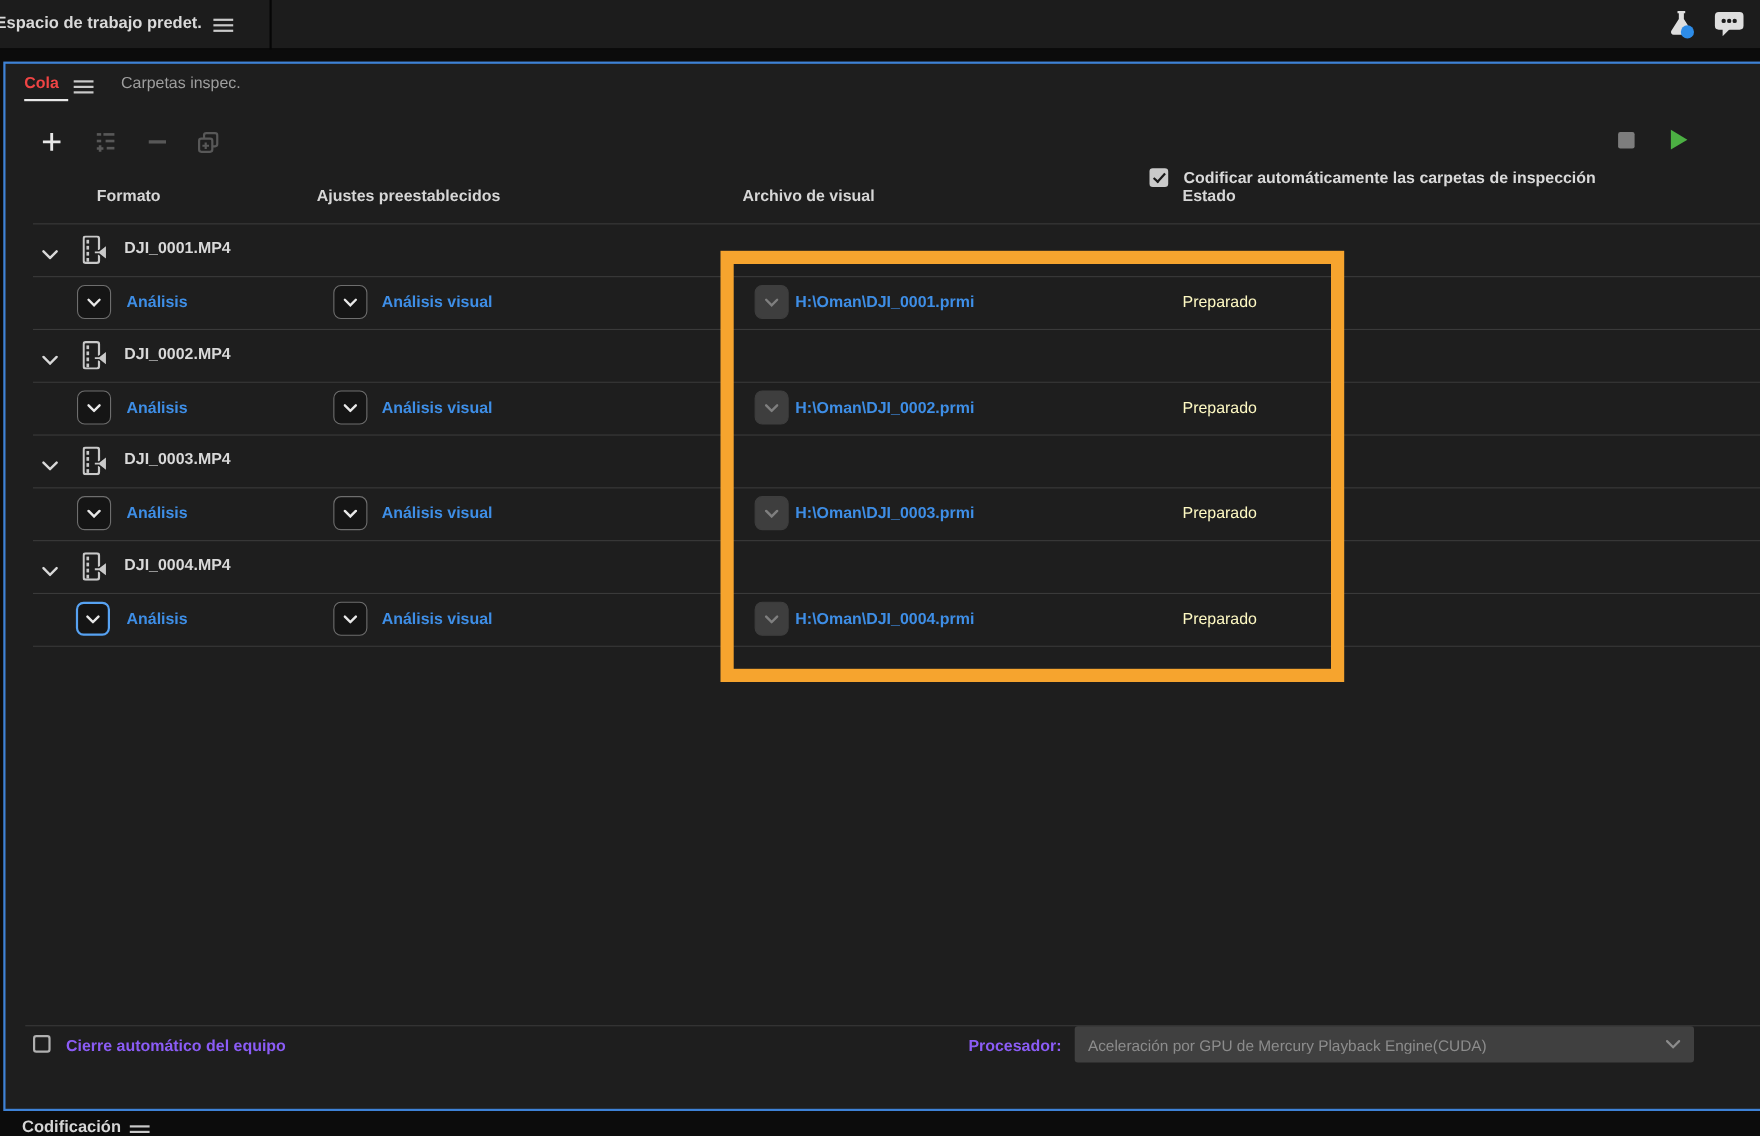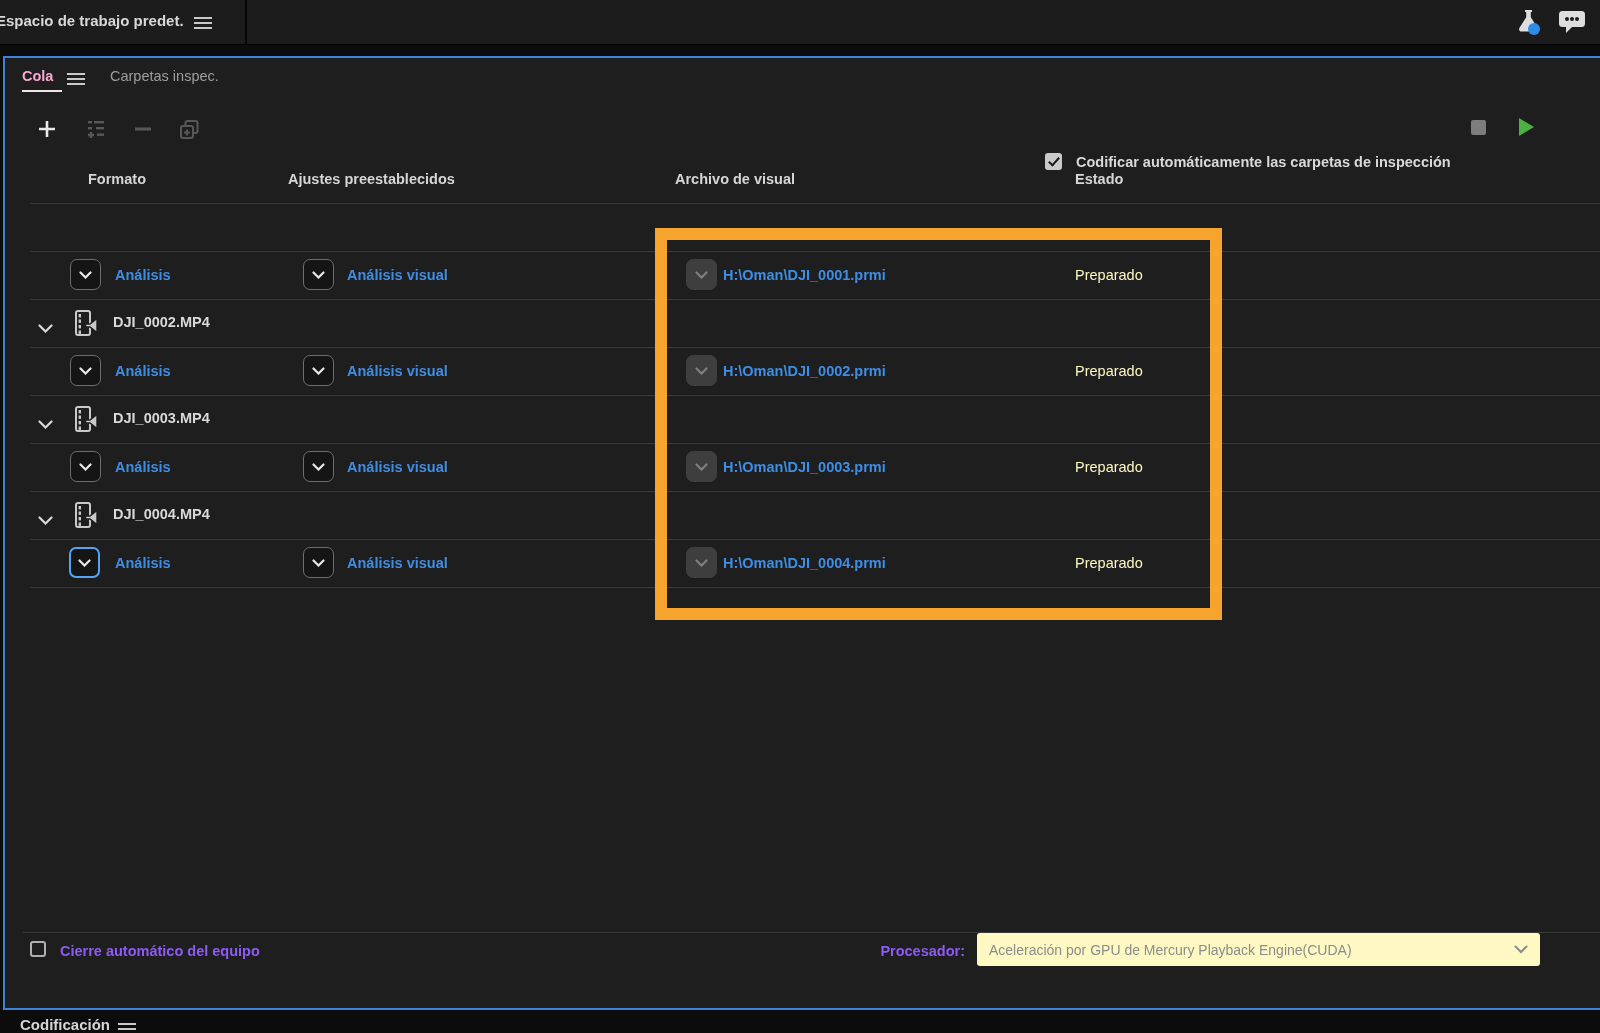--- a/index.html
+++ b/index.html
@@ -13,21 +13,21 @@
   .hamburger { display:inline-block; width:18px; }
   .hamburger i { display:block; height:2px; background:#c9c9c9; margin:3px 0; }
   .ws-menu { position:absolute; left:194px; top:14px; }
   .tb-divider { position:absolute; left:245px; top:0; width:2px; height:45px; background:#060606; }
   .tb-icons { position:absolute; right:14px; top:8px; display:flex; gap:16px; align-items:center; }
 
   
   .panel { position:absolute; left:3px; top:56px; width:1600px; height:954px;
            background:#1e1e1e; border:2px solid #3e82d6; }
   .tab { position:absolute; top:10px; font-size:14.5px; white-space:nowrap; cursor:default; }
-  .tab.active { color:#f9a8d4; font-weight:700; }
+  .tab.active { color:#ef4444; font-weight:700; }
   .tab.inactive { color:#9e9e9e; }
   .tab-underline { position:absolute; left:17px; top:32px; width:40px; height:2px; background:#e8e8e8; }
   .panel-menu { position:absolute; left:62px; top:12px; }
   .panel-menu i, .enc-menu i { margin:3px 0; }
 
   
   .tool { position:absolute; top:59px; width:24px; height:24px; display:flex; align-items:center; justify-content:center; }
   .auto-encode { position:absolute; top:60px; left:1040px; display:flex; align-items:center; gap:14px;margin-top:35px; }
   .auto-encode .lbl { font-size:14.5px; font-weight:700; color:#d9d9d9; white-space:nowrap; }
   .cb { width:17px; height:17px; border-radius:3px; position:relative; }
@@ -53,21 +53,21 @@
   .dd.focused { border:2px solid #57a2f2; }
   .dd.dd-gray { background:#3e3e3e; border:1px solid #3e3e3e; }
   .link { position:absolute; top:16px; font-size:14.5px; font-weight:600; color:#3e8ee6; text-decoration:none; white-space:nowrap; cursor:pointer; }
   .status { position:absolute; top:16px; font-size:14.5px; color:#fef9c3; white-space:nowrap; }
 
   
   .footer-cb { position:absolute; left:25px; top:883px; }
   .footer-lbl { position:absolute; left:55px; top:885px; font-size:14.5px; font-weight:600; color:#8b5cf6; }
   .renderer-lbl { position:absolute; left:820px; top:885px; width:140px; text-align:right;
                   font-size:14.5px; font-weight:700; color:#8b5cf6; }
-  .renderer-dd { position:absolute; left:972px; top:875px; width:563px; height:33px; background:#fef9c3;
+  .renderer-dd { position:absolute; left:972px; top:875px; width:563px; height:33px; background:#404040;
                  border-radius:3px; display:flex; align-items:center; padding:0 12px; cursor:pointer; }
   .renderer-dd .val { flex:1; font-size:14px; color:#8c8c8c; white-space:nowrap; overflow:hidden; }
 
   
   .enc-strip { position:absolute; left:0; top:1012px; width:1600px; height:21px; overflow:hidden; }
   .enc-title { position:absolute; left:20px; top:4px; font-size:15px; font-weight:700; color:#d6d6d6; }
   .enc-menu { position:absolute; left:118px; top:8px; }
 
   
   .highlight-rect { position:absolute; left:655px; top:228px; width:567px; height:392px;
@@ -157,132 +157,148 @@
   <div class="sep" style="top:145px"></div>
   <div class="sep" style="top:193px"></div>
   <div class="sep" style="top:241px"></div>
   <div class="sep" style="top:289px"></div>
   <div class="sep" style="top:337px"></div>
   <div class="sep" style="top:385px"></div>
   <div class="sep" style="top:433px"></div>
   <div class="sep" style="top:481px"></div>
   <div class="sep" style="top:529px"></div>
 
-  <div class="sub-row" style="top:193px">
-    <button class="dd" style="left:65px">
-      <svg width="13" height="8" viewBox="0 0 13 8">
-          <path d="M1.5 1.5 L6.5 6.5 L11.5 1.5" fill="none" stroke="#e8e8e8" stroke-width="2.2" stroke-linecap="round"></path>
-        </svg>
-      </button>
-    <a class="link" style="left:110px">Análisis</a>
-    <button class="dd" style="left:298px">
-      <svg width="13" height="8" viewBox="0 0 13 8">
-          <path d="M1.5 1.5 L6.5 6.5 L11.5 1.5" fill="none" stroke="#e8e8e8" stroke-width="2.2" stroke-linecap="round"></path>
-        </svg>
-      </button>
-    <a class="link" style="left:342px">Análisis visual</a>
-    <button class="dd dd-gray" style="left:681px">
-      <svg width="13" height="8" viewBox="0 0 13 8">
-          <path d="M1.5 1.5 L6.5 6.5 L11.5 1.5" fill="none" stroke="#7f7f7f" stroke-width="2.2" stroke-linecap="round"></path>
-        </svg>
-      </button>
-    <a class="link" style="left:718px">H:\Oman\DJI_0001.prmi</a>
-    <span class="status" style="left:1070px">Preparado</span>
-  </div>
-
-  <div class="group-row" style="top:241px">
+  <div class="group-row" style="top:145px">
     <span class="chev-group">
       <svg width="15" height="9" viewBox="0 0 15 9">
           <path d="M1.5 1.5 L7.5 7.5 L13.5 1.5" fill="none" stroke="#d8d8d8" stroke-width="2.2" stroke-linecap="round"></path>
         </svg></span>
     <span class="film-ic">
       <svg width="24" height="26" viewBox="0 0 24 26">
         <rect x="1" y="1" width="14" height="24" rx="2" fill="none" stroke="#c9c9c9" stroke-width="2"></rect>
         <rect x="3.6" y="4" width="2.4" height="3.4" fill="#c9c9c9"></rect>
           <rect x="3.6" y="9.5" width="2.4" height="3.4" fill="#c9c9c9"></rect>
         <rect x="3.6" y="15" width="2.4" height="3.4" fill="#c9c9c9"></rect>
           <rect x="3.6" y="20.5" width="2.4" height="3.4" fill="#c9c9c9"></rect>
         <path d="M10.5 14 h4.5 l7 -5.5 v14 l-7 -5.5 h-4.5 z" fill="#c9c9c9" stroke="#1e1e1e" stroke-width="1.4"></path>
         </svg></span>
-    <span class="src-name">DJI_0002.MP4</span>
-  </div>
-  <div class="sub-row" style="top:289px">
+    <span class="src-name">DJI_0001.MP4</span>
+  </div>
+  <div class="sub-row" style="top:193px">
     <button class="dd" style="left:65px">
       <svg width="13" height="8" viewBox="0 0 13 8">
           <path d="M1.5 1.5 L6.5 6.5 L11.5 1.5" fill="none" stroke="#e8e8e8" stroke-width="2.2" stroke-linecap="round"></path>
         </svg>
       </button>
     <a class="link" style="left:110px">Análisis</a>
     <button class="dd" style="left:298px">
       <svg width="13" height="8" viewBox="0 0 13 8">
           <path d="M1.5 1.5 L6.5 6.5 L11.5 1.5" fill="none" stroke="#e8e8e8" stroke-width="2.2" stroke-linecap="round"></path>
         </svg>
       </button>
     <a class="link" style="left:342px">Análisis visual</a>
     <button class="dd dd-gray" style="left:681px">
       <svg width="13" height="8" viewBox="0 0 13 8">
           <path d="M1.5 1.5 L6.5 6.5 L11.5 1.5" fill="none" stroke="#7f7f7f" stroke-width="2.2" stroke-linecap="round"></path>
         </svg>
       </button>
-    <a class="link" style="left:718px">H:\Oman\DJI_0002.prmi</a>
+    <a class="link" style="left:718px">H:\Oman\DJI_0001.prmi</a>
     <span class="status" style="left:1070px">Preparado</span>
   </div>
 
-  <div class="group-row" style="top:337px">
+  <div class="group-row" style="top:241px">
     <span class="chev-group">
       <svg width="15" height="9" viewBox="0 0 15 9">
           <path d="M1.5 1.5 L7.5 7.5 L13.5 1.5" fill="none" stroke="#d8d8d8" stroke-width="2.2" stroke-linecap="round"></path>
         </svg></span>
     <span class="film-ic">
       <svg width="24" height="26" viewBox="0 0 24 26">
         <rect x="1" y="1" width="14" height="24" rx="2" fill="none" stroke="#c9c9c9" stroke-width="2"></rect>
         <rect x="3.6" y="4" width="2.4" height="3.4" fill="#c9c9c9"></rect>
           <rect x="3.6" y="9.5" width="2.4" height="3.4" fill="#c9c9c9"></rect>
         <rect x="3.6" y="15" width="2.4" height="3.4" fill="#c9c9c9"></rect>
           <rect x="3.6" y="20.5" width="2.4" height="3.4" fill="#c9c9c9"></rect>
         <path d="M10.5 14 h4.5 l7 -5.5 v14 l-7 -5.5 h-4.5 z" fill="#c9c9c9" stroke="#1e1e1e" stroke-width="1.4"></path>
         </svg></span>
-    <span class="src-name">DJI_0003.MP4</span>
-  </div>
-  <div class="sub-row" style="top:385px">
+    <span class="src-name">DJI_0002.MP4</span>
+  </div>
+  <div class="sub-row" style="top:289px">
     <button class="dd" style="left:65px">
       <svg width="13" height="8" viewBox="0 0 13 8">
           <path d="M1.5 1.5 L6.5 6.5 L11.5 1.5" fill="none" stroke="#e8e8e8" stroke-width="2.2" stroke-linecap="round"></path>
         </svg>
       </button>
     <a class="link" style="left:110px">Análisis</a>
     <button class="dd" style="left:298px">
       <svg width="13" height="8" viewBox="0 0 13 8">
           <path d="M1.5 1.5 L6.5 6.5 L11.5 1.5" fill="none" stroke="#e8e8e8" stroke-width="2.2" stroke-linecap="round"></path>
         </svg>
       </button>
     <a class="link" style="left:342px">Análisis visual</a>
     <button class="dd dd-gray" style="left:681px">
       <svg width="13" height="8" viewBox="0 0 13 8">
           <path d="M1.5 1.5 L6.5 6.5 L11.5 1.5" fill="none" stroke="#7f7f7f" stroke-width="2.2" stroke-linecap="round"></path>
         </svg>
       </button>
-    <a class="link" style="left:718px">H:\Oman\DJI_0003.prmi</a>
+    <a class="link" style="left:718px">H:\Oman\DJI_0002.prmi</a>
     <span class="status" style="left:1070px">Preparado</span>
   </div>
 
-  <div class="group-row" style="top:433px">
+  <div class="group-row" style="top:337px">
     <span class="chev-group">
       <svg width="15" height="9" viewBox="0 0 15 9">
           <path d="M1.5 1.5 L7.5 7.5 L13.5 1.5" fill="none" stroke="#d8d8d8" stroke-width="2.2" stroke-linecap="round"></path>
         </svg></span>
     <span class="film-ic">
       <svg width="24" height="26" viewBox="0 0 24 26">
         <rect x="1" y="1" width="14" height="24" rx="2" fill="none" stroke="#c9c9c9" stroke-width="2"></rect>
         <rect x="3.6" y="4" width="2.4" height="3.4" fill="#c9c9c9"></rect>
           <rect x="3.6" y="9.5" width="2.4" height="3.4" fill="#c9c9c9"></rect>
         <rect x="3.6" y="15" width="2.4" height="3.4" fill="#c9c9c9"></rect>
           <rect x="3.6" y="20.5" width="2.4" height="3.4" fill="#c9c9c9"></rect>
         <path d="M10.5 14 h4.5 l7 -5.5 v14 l-7 -5.5 h-4.5 z" fill="#c9c9c9" stroke="#1e1e1e" stroke-width="1.4"></path>
         </svg></span>
+    <span class="src-name">DJI_0003.MP4</span>
+  </div>
+  <div class="sub-row" style="top:385px">
+    <button class="dd" style="left:65px">
+      <svg width="13" height="8" viewBox="0 0 13 8">
+          <path d="M1.5 1.5 L6.5 6.5 L11.5 1.5" fill="none" stroke="#e8e8e8" stroke-width="2.2" stroke-linecap="round"></path>
+        </svg>
+      </button>
+    <a class="link" style="left:110px">Análisis</a>
+    <button class="dd" style="left:298px">
+      <svg width="13" height="8" viewBox="0 0 13 8">
+          <path d="M1.5 1.5 L6.5 6.5 L11.5 1.5" fill="none" stroke="#e8e8e8" stroke-width="2.2" stroke-linecap="round"></path>
+        </svg>
+      </button>
+    <a class="link" style="left:342px">Análisis visual</a>
+    <button class="dd dd-gray" style="left:681px">
+      <svg width="13" height="8" viewBox="0 0 13 8">
+          <path d="M1.5 1.5 L6.5 6.5 L11.5 1.5" fill="none" stroke="#7f7f7f" stroke-width="2.2" stroke-linecap="round"></path>
+        </svg>
+      </button>
+    <a class="link" style="left:718px">H:\Oman\DJI_0003.prmi</a>
+    <span class="status" style="left:1070px">Preparado</span>
+  </div>
+
+  <div class="group-row" style="top:433px">
+    <span class="chev-group">
+      <svg width="15" height="9" viewBox="0 0 15 9">
+          <path d="M1.5 1.5 L7.5 7.5 L13.5 1.5" fill="none" stroke="#d8d8d8" stroke-width="2.2" stroke-linecap="round"></path>
+        </svg></span>
+    <span class="film-ic">
+      <svg width="24" height="26" viewBox="0 0 24 26">
+        <rect x="1" y="1" width="14" height="24" rx="2" fill="none" stroke="#c9c9c9" stroke-width="2"></rect>
+        <rect x="3.6" y="4" width="2.4" height="3.4" fill="#c9c9c9"></rect>
+          <rect x="3.6" y="9.5" width="2.4" height="3.4" fill="#c9c9c9"></rect>
+        <rect x="3.6" y="15" width="2.4" height="3.4" fill="#c9c9c9"></rect>
+          <rect x="3.6" y="20.5" width="2.4" height="3.4" fill="#c9c9c9"></rect>
+        <path d="M10.5 14 h4.5 l7 -5.5 v14 l-7 -5.5 h-4.5 z" fill="#c9c9c9" stroke="#1e1e1e" stroke-width="1.4"></path>
+        </svg></span>
     <span class="src-name">DJI_0004.MP4</span>
   </div>
   <div class="sub-row" style="top:481px">
     <button class="dd focused" style="left:64px">
       <svg width="13" height="8" viewBox="0 0 13 8">
           <path d="M1.5 1.5 L6.5 6.5 L11.5 1.5" fill="none" stroke="#e8e8e8" stroke-width="2.2" stroke-linecap="round"></path>
         </svg>
       </button>
     <a class="link" style="left:110px">Análisis</a>
     <button class="dd" style="left:298px">

